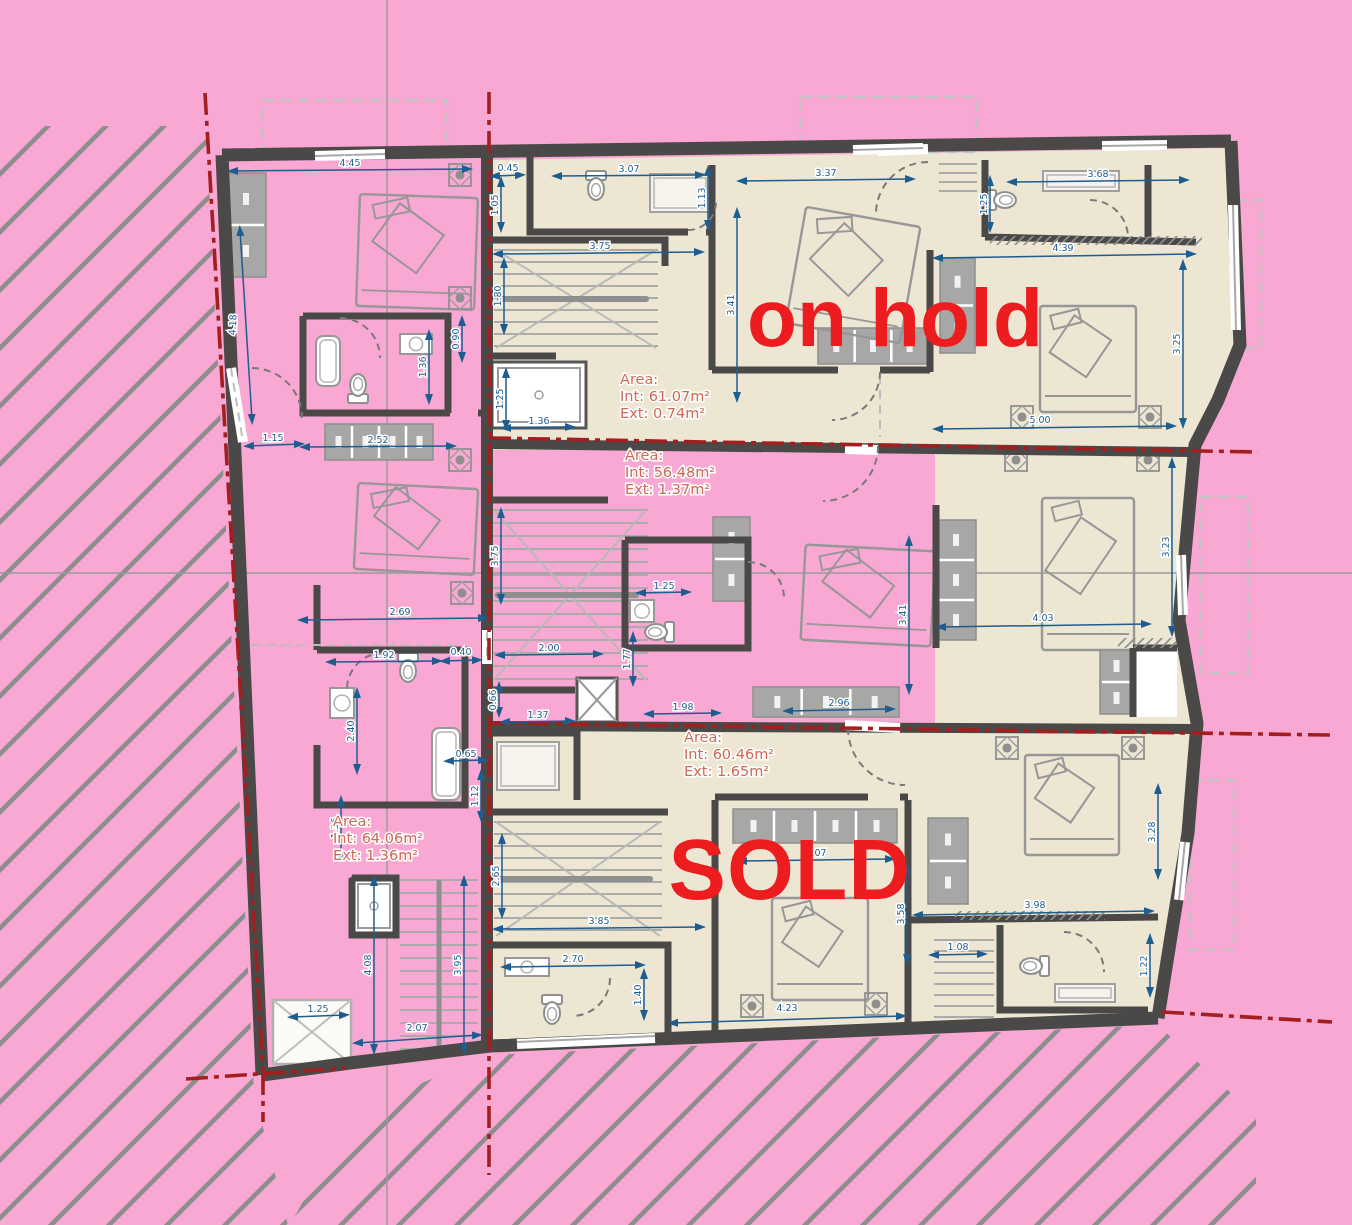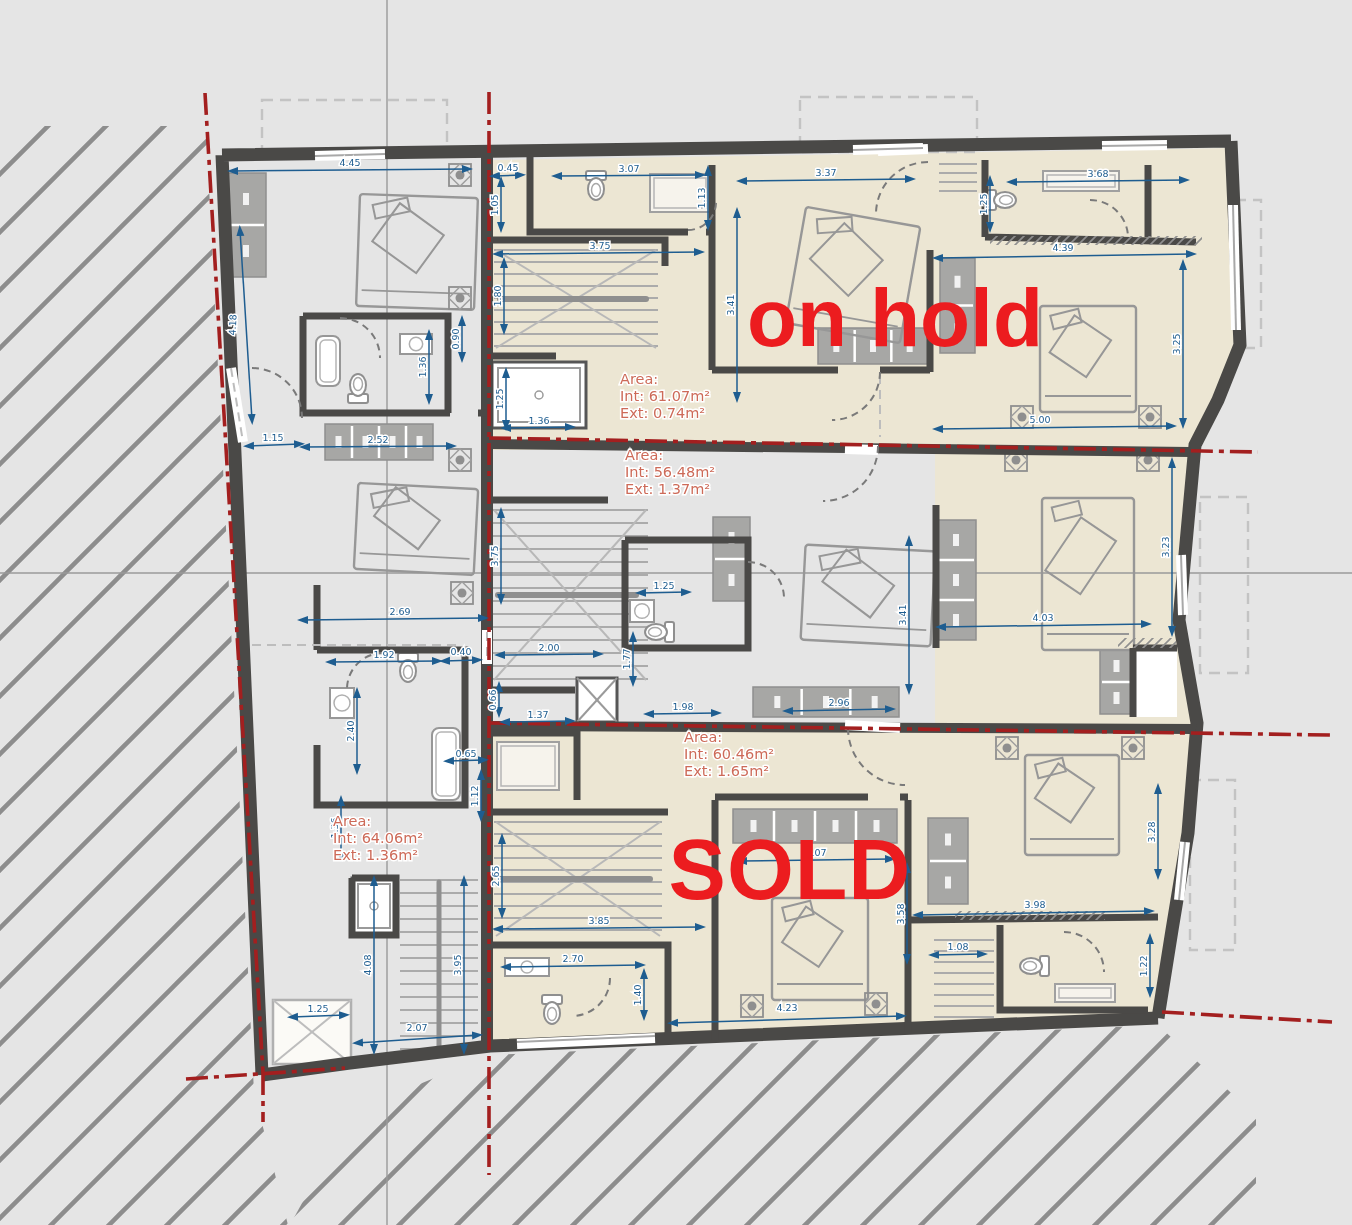--- a/index.html
+++ b/index.html
@@ -1,16 +1,16 @@
 <!DOCTYPE html>
 <html><head>
 <meta charset="utf-8">
 <style>
   html,body{margin:0;padding:0;background:#ffffff;}
-  #stage{position:relative;width:1352px;height:1225px;background:#e5e5e5;overflow:hidden;
+  #stage{position:relative;width:1352px;height:1225px;background:#f9a8d4;overflow:hidden;
          font-family:"DejaVu Sans",sans-serif;}
   svg{position:absolute;left:0;top:0;}
   .dimtxt{font-size:9.5px;fill:#1e5d90;text-anchor:middle;
           paint-order:stroke;stroke:#ffffff;stroke-width:3px;font-family:"DejaVu Sans",sans-serif;}
   .arealbl{font-size:14.5px;fill:#cd6a58;text-anchor:start;
            paint-order:stroke;stroke:#ffffff;stroke-width:3px;font-family:"DejaVu Sans",sans-serif;}
   .annot{fill:#ec1c1f;font-weight:bold;text-anchor:middle;font-family:"Liberation Sans",sans-serif;}
   .annot-onhold{font-size:82px;}
   .annot-sold{font-size:86px;letter-spacing:1px;}
 </style>

